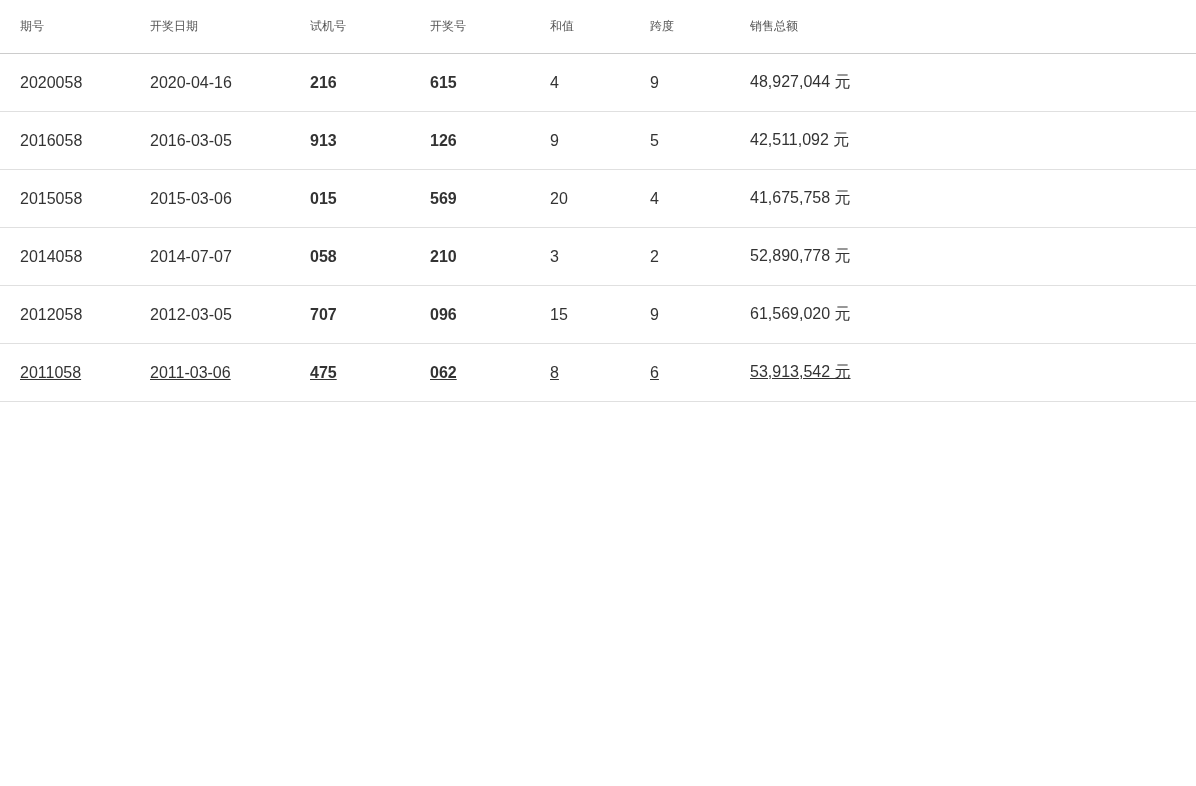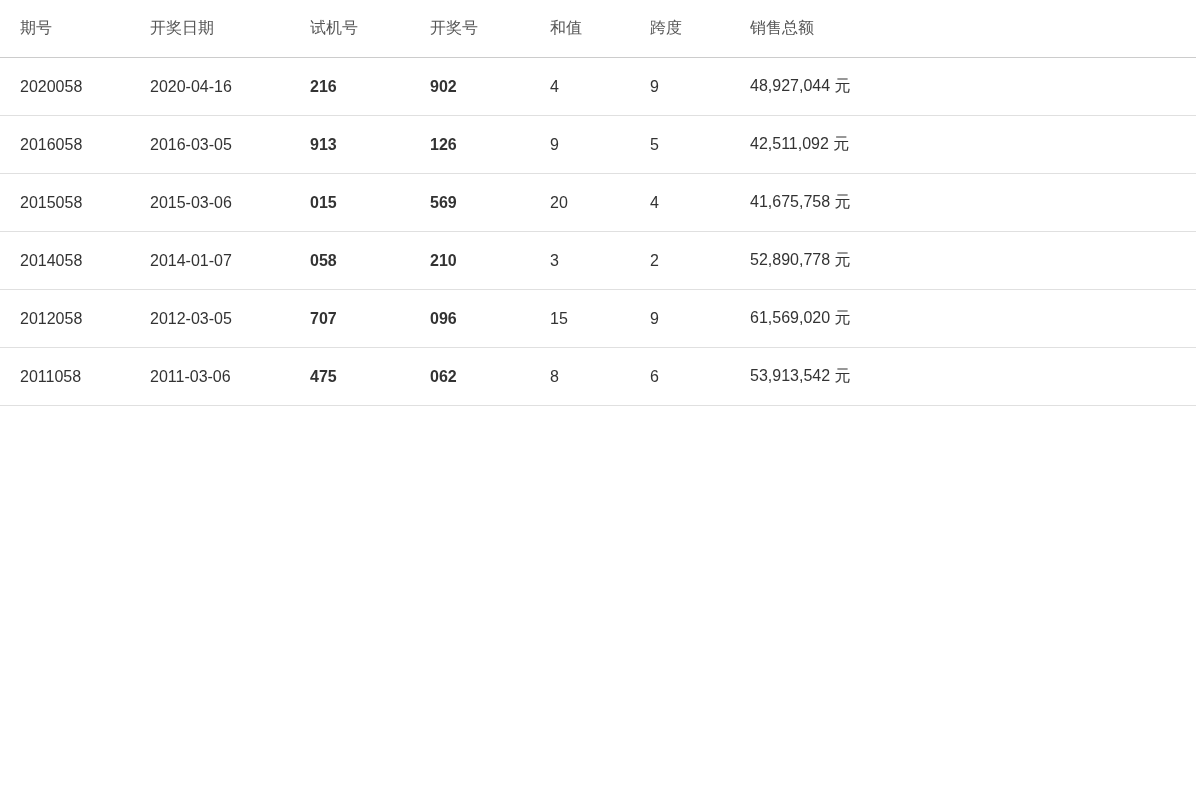--- a/index.html
+++ b/index.html
@@ -28,31 +28,32 @@
     }
 
     thead tr {
       border-bottom: 1.5px solid #cccccc;
     }
 
     th {
       padding: 18px 20px;
       text-align: left;
       font-weight: normal;
-      font-size: 16px;
+      font-size: 12px;
       color: #555555;
     }
 
     tbody tr {
       border-bottom: 1px solid #e0e0e0;
       margin-left: 24px;
     }
 
     tbody tr:last-child {
       border-bottom: 1px solid #e0e0e0;
+      text-decoration: underline;
     }
 
     td {
       padding: 18px 20px;
       font-size: 16px;
       color: #333333;
       vertical-align: middle;
     }
 
     .bold {
@@ -90,21 +91,21 @@
         <th>和值</th>
         <th>跨度</th>
         <th>销售总额</th>
       </tr>
     </thead>
     <tbody id="table-body">
     <tr>
           <td>2020058</td>
           <td>2020-04-16</td>
           <td class="bold">216</td>
-          <td class="bold">902</td>
+          <td class="bold">615</td>
           <td>4</td>
           <td>9</td>
           <td>48,927,044 元</td>
         </tr>
         <tr>
           <td>2016058</td>
           <td>2016-03-05</td>
           <td class="bold">913</td>
           <td class="bold">126</td>
           <td>9</td>
@@ -115,21 +116,21 @@
           <td>2015058</td>
           <td>2015-03-06</td>
           <td class="bold">015</td>
           <td class="bold">569</td>
           <td>20</td>
           <td>4</td>
           <td>41,675,758 元</td>
         </tr>
         <tr>
           <td>2014058</td>
-          <td>2014-01-07</td>
+          <td>2014-07-07</td>
           <td class="bold">058</td>
           <td class="bold">210</td>
           <td>3</td>
           <td>2</td>
           <td>52,890,778 元</td>
         </tr>
         <tr>
           <td>2012058</td>
           <td>2012-03-05</td>
           <td class="bold">707</td>

